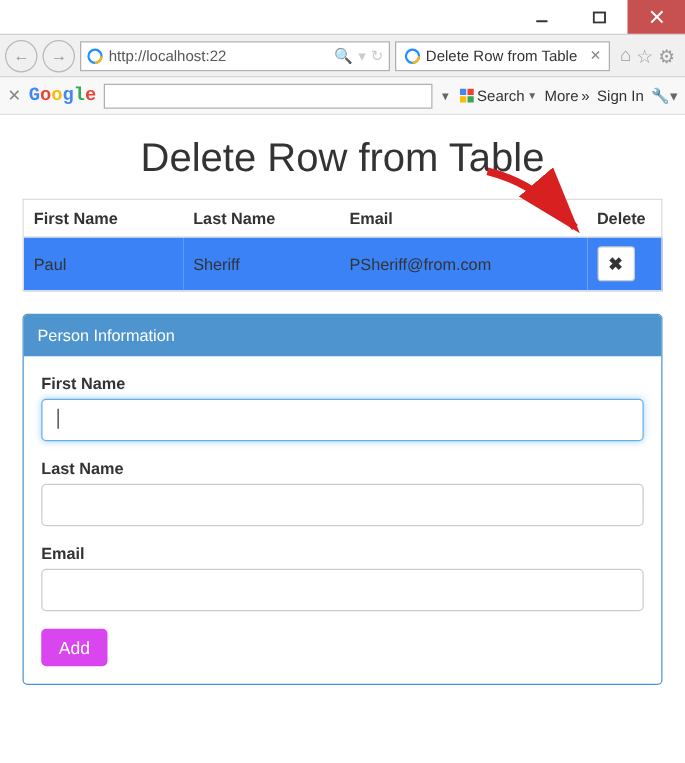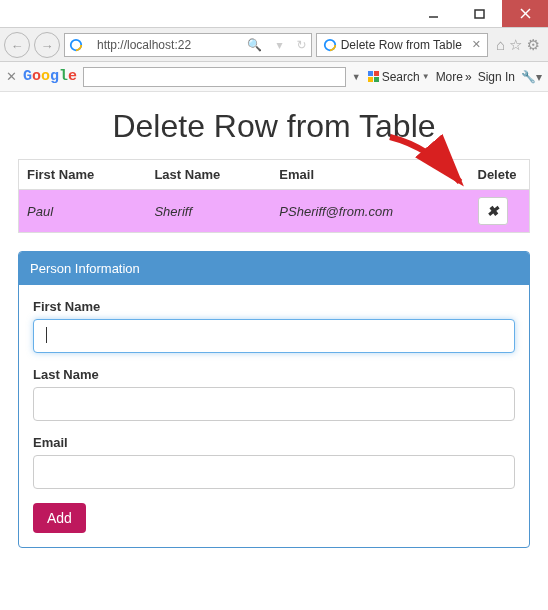--- a/index.html
+++ b/index.html
@@ -8,21 +8,21 @@
 
 .titlebar { height: 28px; background: #fff; display: flex; justify-content: flex-end; align-items: stretch; border-bottom: 1px solid #d0d0d0; }
 .titlebar .btn { width: 46px; display: flex; align-items: center; justify-content: center; }
 .titlebar .min { color: #333; }
 .titlebar .max { color: #333; }
 .titlebar .close { background: #c75050; color: #fff; }
 
 
 .navbar { height: 34px; background: #f0f0f0; display: flex; align-items: center; padding: 0 4px; border-bottom: 1px solid #d0d0d0; gap: 4px; }
 .navbtn { width: 26px; height: 26px; border-radius: 50%; border: 1px solid #b8b8b8; display: flex; align-items: center; justify-content: center; color: #999; font-size: 13px; background: #f0f0f0; }
-.addrbar { flex: 1; height: 24px; background: #fff; border: 1px solid #b0b0b0; display: flex; align-items: center; padding: 0 4px; font-size: 12px; color: #555; gap: 14px; }
+.addrbar { flex: 1; height: 24px; background: #fff; border: 1px solid #b0b0b0; display: flex; align-items: center; padding: 0 4px; font-size: 12px; color: #555; gap: 4px; }
 .addrbar .url { flex: 1; color: #555; }
 .addrbar .sep { color: #ccc; }
 .tab { height: 24px; border: 1px solid #b0b0b0; background: #fff; display: flex; align-items: center; padding: 0 6px; font-size: 12px; gap: 4px; color: #333; }
 .ie-icon { width: 14px; height: 14px; }
 .tab .x { margin-left: 6px; color: #888; font-size: 11px; }
 .chrome-icons { display: flex; gap: 4px; color: #999; font-size: 15px; padding: 0 4px; }
 
 
 .searchbar { height: 30px; background: #f8f8f8; border-bottom: 1px solid #e0e0e0; display: flex; align-items: center; padding: 0 6px; font-size: 12px; gap: 6px; }
 .searchbar .closex { color: #888; font-size: 13px; }
@@ -32,33 +32,33 @@
 .sbtn { color: #333; display: flex; align-items: center; gap: 2px; }
 .sbtn .tri { font-size: 8px; color: #666; }
 
 
 .page { padding: 10px 18px; }
 h1.page-title { font-size: 32px; font-weight: 400; text-align: center; color: #333; margin: 6px 0 14px; font-family: "Helvetica Neue", Helvetica, Arial, sans-serif; }
 
 table.tbl { width: 100%; border-collapse: collapse; border: 1px solid #ddd; font-size: 13px; color: #333; }
 table.tbl th, table.tbl td { padding: 7px 8px; text-align: left; border-bottom: 1px solid #ddd; }
 table.tbl th { background: #fff; font-weight: bold; }
-table.tbl tbody tr { background: #f0abfc; font-style: italic; }
+table.tbl tbody tr { background: #3b82f6; }
 .delcell { width: 60px; }
 .delbtn { width: 30px; height: 28px; border: 1px solid #ccc; border-radius: 3px; background: #fff; display: flex; align-items: center; justify-content: center; font-size: 14px; color: #333; font-weight: bold; }
 
 .panel { margin-top: 18px; border: 1px solid #4e95cf; border-radius: 4px; }
 .panel-head { background: #4e95cf; color: #fff; padding: 9px 11px; font-size: 13px; border-radius: 3px 3px 0 0; }
 .panel-body { padding: 14px; }
 .form-group { margin-bottom: 14px; }
 .form-group label { display: block; font-weight: bold; font-size: 13px; color: #333; margin-bottom: 5px; }
 .form-control { width: 100%; height: 34px; border: 1px solid #ccc; border-radius: 4px; padding: 6px 10px; font-size: 14px; background: #fff; }
 .form-control.focus { border-color: #66afe9; box-shadow: 0 0 6px rgba(102,175,233,0.5); }
 .cursor { display: inline-block; width: 1px; height: 16px; background: #333; vertical-align: middle; margin-left: 2px; }
-.addbtn { background: #be185d; color: #fff; border: none; border-radius: 4px; padding: 7px 14px; font-size: 14px; }
+.addbtn { background: #d946ef; color: #fff; border: none; border-radius: 4px; padding: 7px 14px; font-size: 14px; }
 
 
 .arrow { position: absolute; top: 127px; left: 380px; pointer-events: none; }
 </style>
 </head>
 <body>
 
 <div class="titlebar">
   <div class="btn min">
       <svg width="11" height="11">

